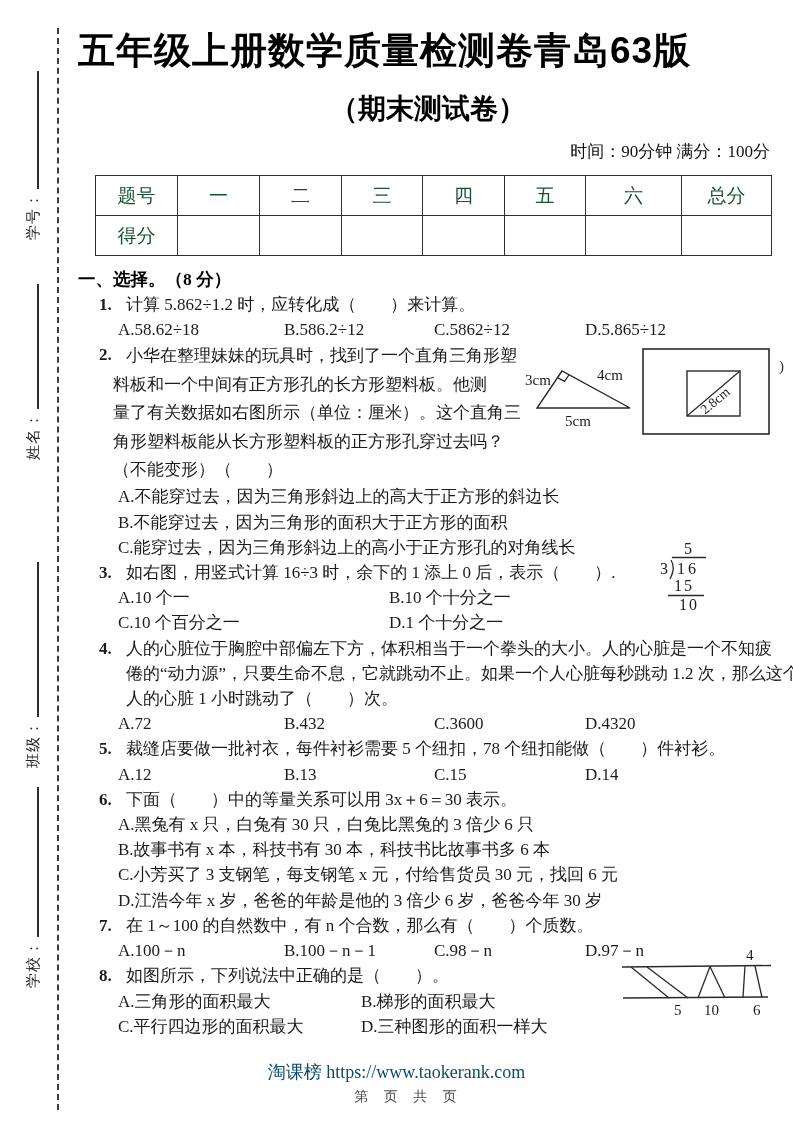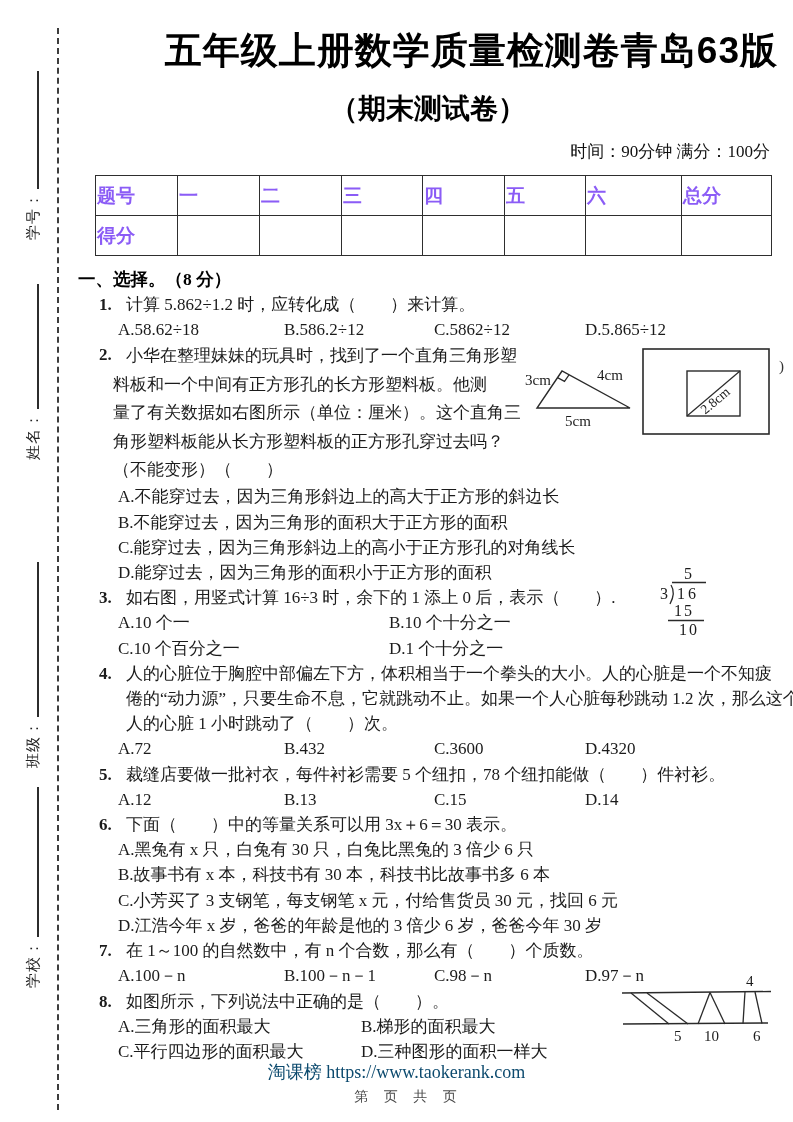--- a/index.html
+++ b/index.html
@@ -7,30 +7,30 @@
   .sheet { position:relative; width:793px; height:1122px; background:#ffffff; overflow:hidden; }
 
   
   .cutline { position:absolute; left:57px; top:28px; height:1082px; border-left:2px dashed #3c3c3c; }
   .side-label { position:absolute; left:24px; transform:rotate(-90deg); transform-origin:0 0;
                 white-space:nowrap; font-size:15px; color:#222; font-family:"Liberation Serif", serif; letter-spacing:1px; }
   .side-label .blank { display:inline-block; height:12px; border-bottom:2px solid #2c2c2c; margin-left:3px; vertical-align:-1px; }
 
   
   .main { position:absolute; left:78px; top:0; width:700px; }
-  .title { margin-top:26px; text-align:right; font-size:37px; font-weight:bold; letter-spacing:1px;
+  .title { margin-top:26px; text-align:left; font-size:37px; font-weight:bold; letter-spacing:1px;
            font-family:"Liberation Sans", sans-serif; color:#000; }
   .subtitle { margin-top:14px; text-align:center; font-size:28px; font-weight:bold;
               font-family:"Liberation Sans", sans-serif; color:#000; }
   .meta { margin-top:12px; padding-right:8px; text-align:right; font-size:17px; line-height:23px;
           font-family:Liberation Serif, serif; color:#111; }
 
   table.score { margin:12px 0 0 17px; border-collapse:collapse; width:676px; table-layout:fixed;
                 font-family:"Liberation Sans", sans-serif; }
-  table.score td { border:1.6px solid #2e2e2e; height:37px; text-align:left; font-size:19px; color:#8b5cf6;font-weight:bold; }
+  table.score td { border:1.6px solid #2e2e2e; height:37px; text-align:center; font-size:19px; color:#14532d; }
 
   .section-title { margin-top:11px; font-size:17.5px; font-weight:bold; line-height:25px; color:#000; }
 
   .questions { margin-left:20px; font-size:17px; line-height:25.2px; }
   .q { position:relative; padding-left:28px; }
   .qnum { position:absolute; left:1px; top:0; font-weight:bold; }
   .qline { white-space:nowrap; }
   .tall { line-height:28.4px; }
   .outdent { margin-left:-13px; }
   .optrow { display:flex; margin-left:-8px; }
@@ -129,21 +129,20 @@
         <span class="qnum">2.</span>
         <div class="qline tall">小华在整理妹妹的玩具时，找到了一个直角三角形塑</div>
         <div class="qline tall outdent">料板和一个中间有正方形孔的长方形塑料板。他测</div>
         <div class="qline tall outdent">量了有关数据如右图所示（单位：厘米）。这个直角三</div>
         <div class="qline tall outdent">角形塑料板能从长方形塑料板的正方形孔穿过去吗？</div>
         <div class="qline tall outdent">（不能变形）（　　）</div>
         <div class="optlist">
           <div>A.不能穿过去，因为三角形斜边上的高大于正方形的斜边长</div>
           <div>B.不能穿过去，因为三角形的面积大于正方形的面积</div>
           <div>C.能穿过去，因为三角形斜边上的高小于正方形孔的对角线长</div>
-          <div>D.能穿过去，因为三角形的面积小于正方形的面积</div>
         </div>
 
         <svg class="fig" style="left:407px; top:2px;" width="290" height="100" viewBox="0 0 290 100">
           <polygon points="57,27 32,64 125,64" stroke-width="1.4"></polygon>
           <polyline points="52.5,33.6 59.5,37.4 64,30.8" stroke-width="1.2"></polyline>
           <text x="20" y="41" font-size="15">3cm</text>
           <text x="92" y="36" font-size="15">4cm</text>
           <text x="60" y="82" font-size="15">5cm</text>
           <rect x="138" y="5" width="126" height="85" stroke-width="1.6"></rect>
           <rect x="182" y="27" width="53" height="45" stroke-width="1.4"></rect>

